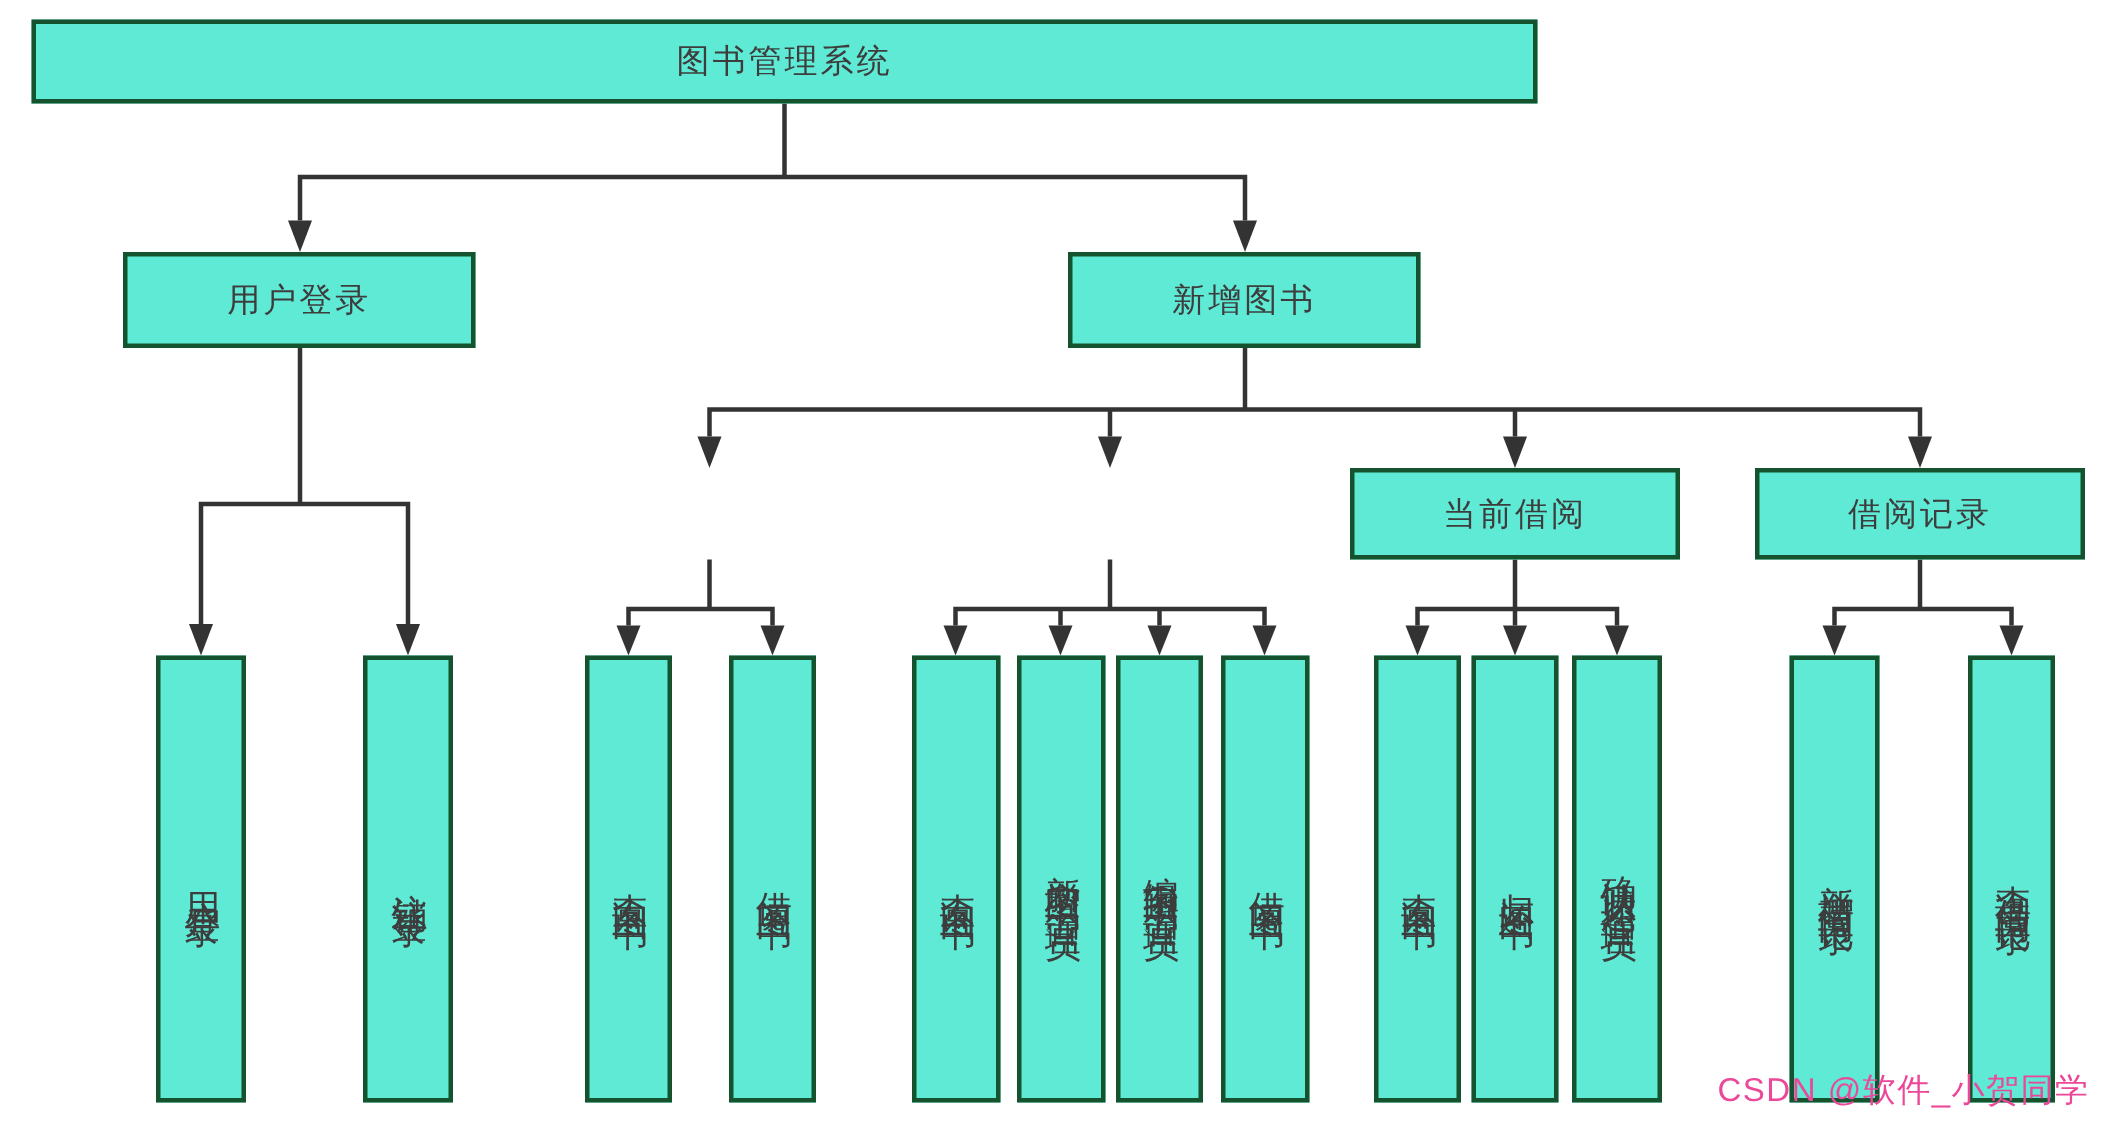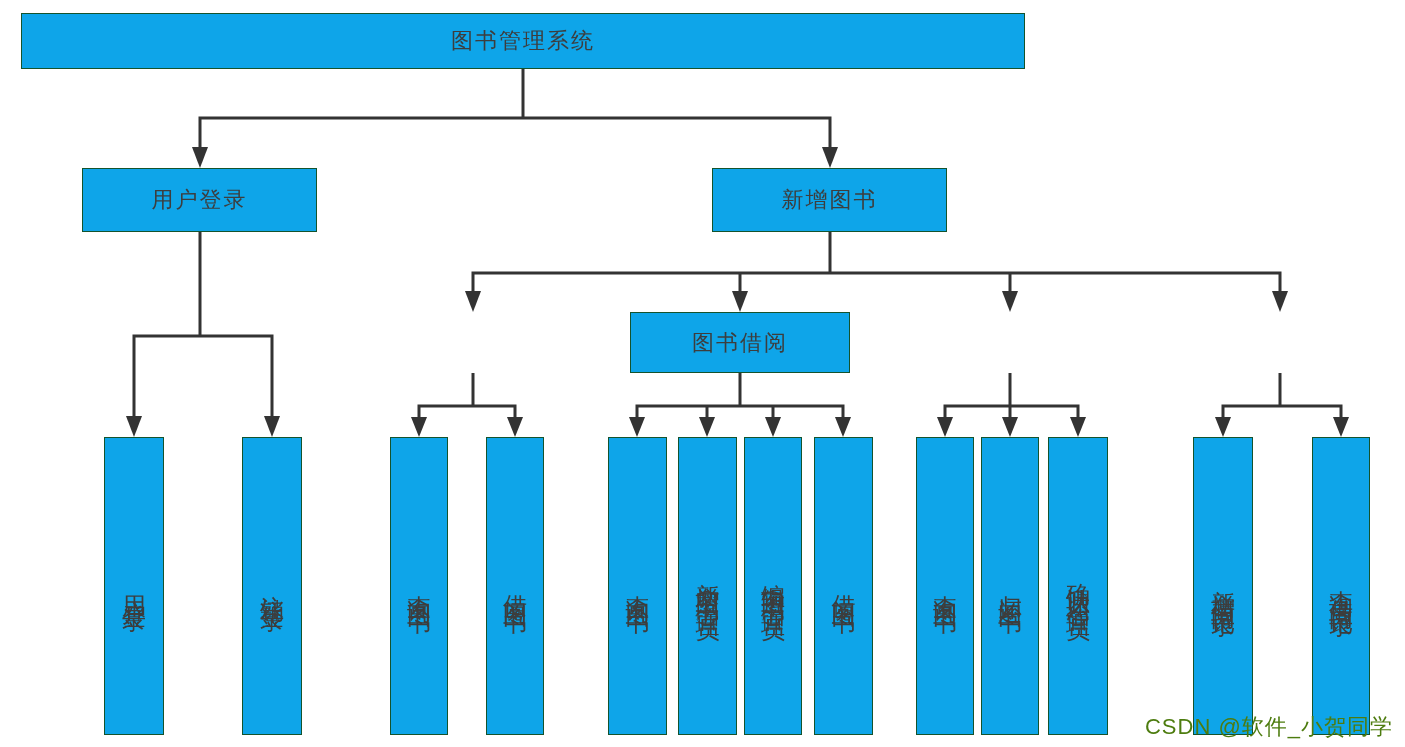--- a/index.html
+++ b/index.html
@@ -17,22 +17,22 @@
   }
   #connectors {
     position: absolute;
     left: 0;
     top: 0;
     z-index: 0;
   }
   .box {
     position: absolute;
     box-sizing: border-box;
-    background: #0ea5e9;
-    border: 1px solid #14532d;
+    background: #5eead4;
+    border: 3px solid #14532d;
     color: #3d3d3d;
     display: flex;
     align-items: center;
     justify-content: center;
     z-index: 1;
     text-align: center;
   }
   .box.h {
     font-size: 22px;
     letter-spacing: 2px;
@@ -45,21 +45,21 @@
     letter-spacing: 5px;
     line-height: 1;
   }
   #watermark {
     position: absolute;
     right: 12px;
     top: 712px;
     z-index: 5;
     font-size: 22px;
     letter-spacing: 1px;
-    color: #4d7c0f;
+    color: #ec4899;
     white-space: nowrap;
   }
 </style>
 </head>
 <body>
 
 <div id="stage">
 
   <svg id="connectors" width="1405" height="747" viewBox="0 0 1405 747" fill="none" stroke="#333333" stroke-width="3">
 
@@ -107,21 +107,22 @@
     <path d="M1223 417 V406 H1341 V417"></path>
     <polygon points="1215,417 1231,417 1223,437" fill="#333333" stroke="none"></polygon>
     <polygon points="1333,417 1349,417 1341,437" fill="#333333" stroke="none"></polygon>
   </svg>
 
   <div class="box h" style="left:21px; top:13px; width:1004px; height:56px">图书管理系统</div>
 
   <div class="box h" style="left:82px; top:168px; width:235px; height:64px">用户登录</div>
   <div class="box h" style="left:712px; top:168px; width:235px; height:64px">新增图书</div>
 
-  <div class="box h" style="left:630px; top:312px; width:220px; height:61px">图书借阅</div>
+  <div class="box h" style="left:900px; top:312px; width:220px; height:61px">当前借阅</div>
+  <div class="box h" style="left:1170px; top:312px; width:220px; height:61px">借阅记录</div>
 
   <div class="box v" style="left:104px; top:437px; width:60px; height:298px">用户登录</div>
   <div class="box v" style="left:242px; top:437px; width:60px; height:298px">注销登录</div>
 
   <div class="box v" style="left:390px; top:437px; width:58px; height:298px">查询图书</div>
   <div class="box v" style="left:486px; top:437px; width:58px; height:298px">借阅图书</div>
 
   <div class="box v" style="left:608px; top:437px; width:59px; height:298px">查询图书</div>
   <div class="box v" style="left:678px; top:437px; width:59px; height:298px">新增图书（管理员）</div>
   <div class="box v" style="left:744px; top:437px; width:58px; height:298px">编辑图书（管理员）</div>

